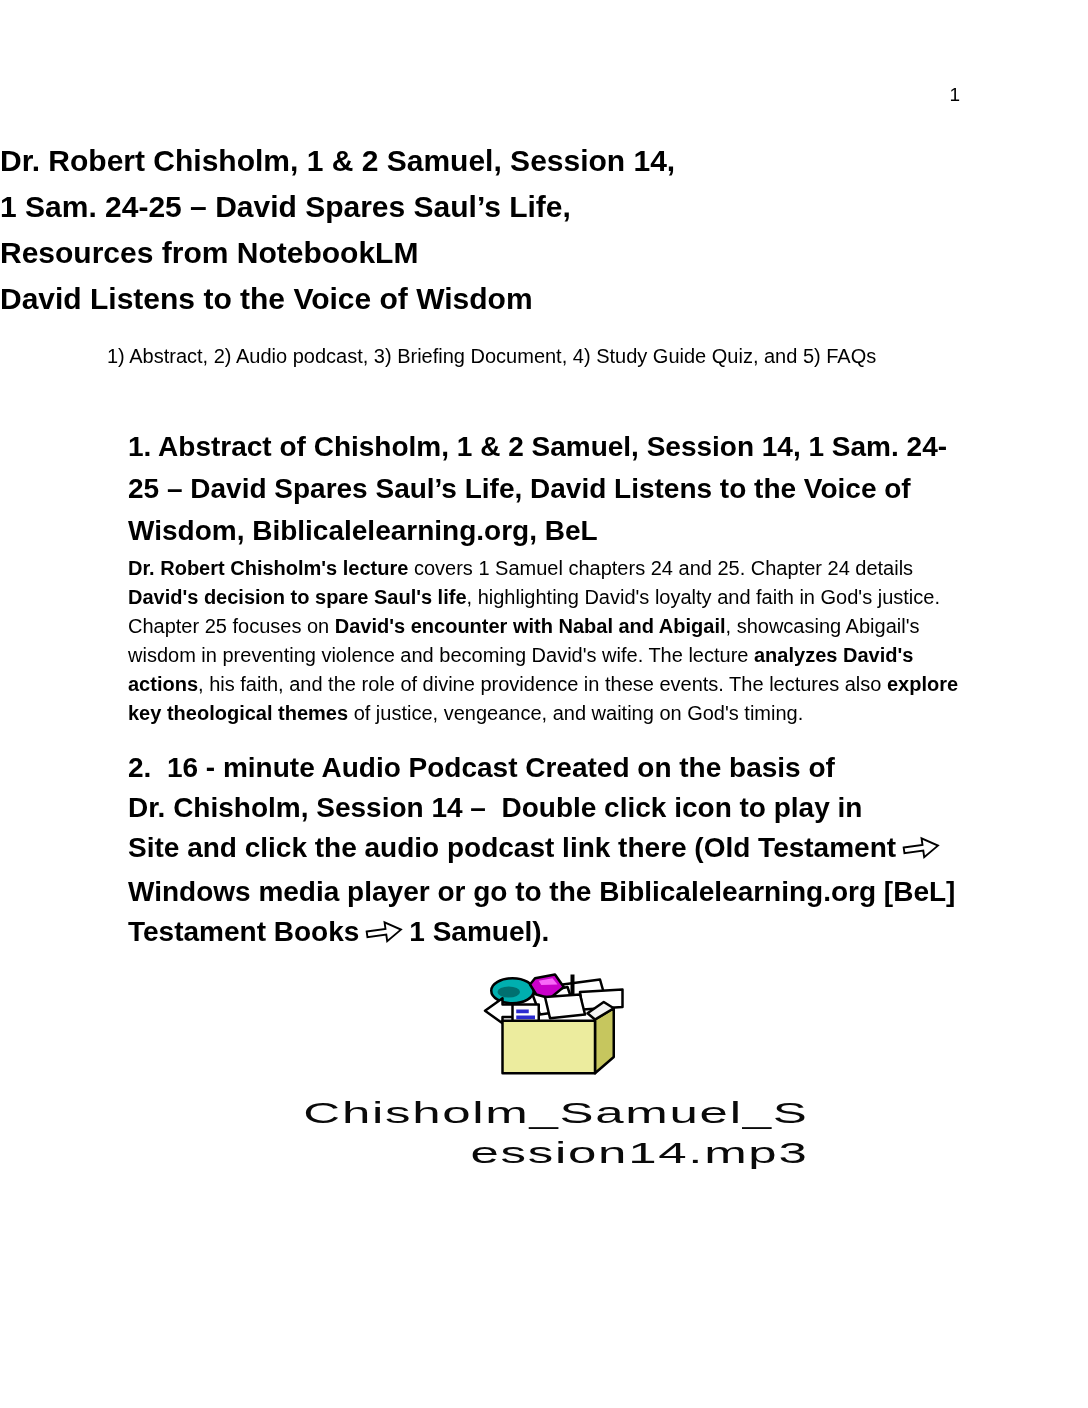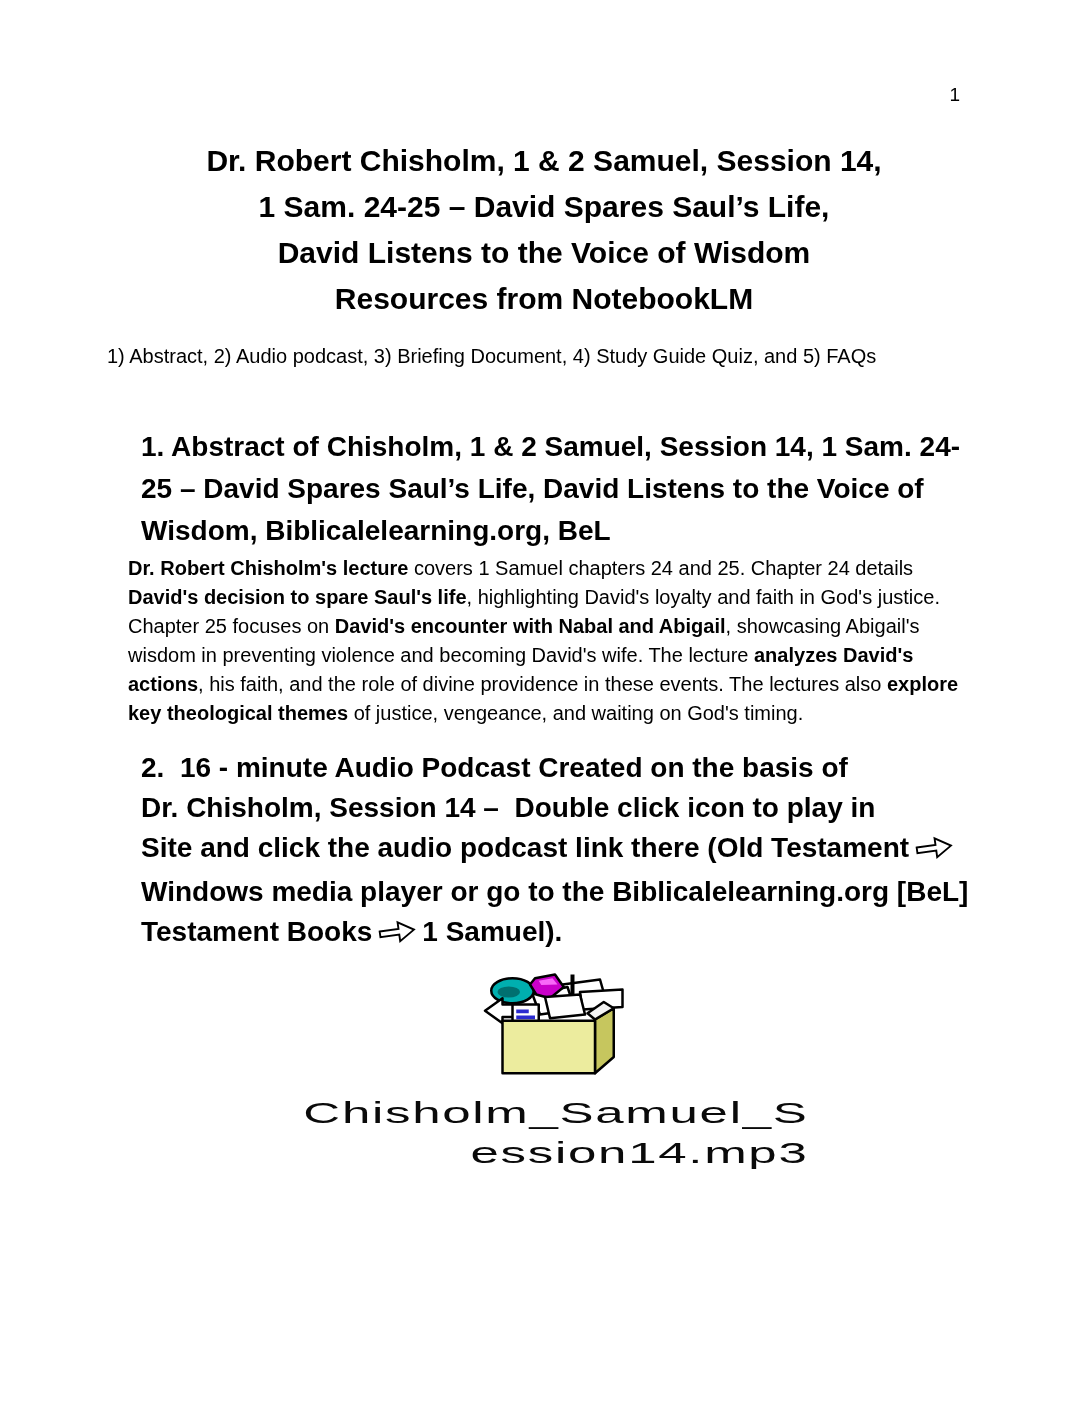--- a/index.html
+++ b/index.html
@@ -1,25 +1,25 @@
 <!DOCTYPE html>
 <html><head>
 <meta charset="utf-8">
 <style>
   html,body { margin:0; padding:0; background:#ffffff; }
   .page {
     position:relative; width:1088px; height:1408px; background:#ffffff;
     color:#000; font-family:"Liberation Sans", sans-serif; overflow:hidden;
   }
   .page-number { position:absolute; top:84px; right:128px; font-size:19px; }
-  .doc-title { margin:138px 0 0 0; text-align:center; font-size:30px; line-height:46px; font-weight:700; }
+  .doc-title { margin:138px 0 0 0; font-size:30px; line-height:46px; font-weight:700; }
   .doc-title .tline { display:block; }
   .intro { margin:20px 130px 0 107px; font-size:20px; line-height:28px; }
   .sec-heading { margin:56px 110px 0 128px; font-size:28px; line-height:42px; font-weight:700; }
-  .sec-heading .hline { display:block; white-space:nowrap;margin-left:13px; }
+  .sec-heading .hline { display:block; white-space:nowrap; }
   .sec-heading.sec2 { margin-top:20px; line-height:40px; }
   .abstract { margin:2px 122px 0 128px; font-size:20px; line-height:29px; width:838px; }
   .abstract .b { font-weight:700; }
   .arrow { display:inline-block; vertical-align:-4px; margin:0 6px; }
   .attachment { margin:16px 0 0 120px; width:510px; text-align:right; }
   .pkg-icon { display:inline-block; width:150px; height:115px; }
   .file-name {
     margin-top:2px; font-size:30px; line-height:40px; letter-spacing:1px;
     transform:scaleX(1.7); transform-origin:50% 0; color:#0a0a0a; font-weight:400;
   }
@@ -27,22 +27,22 @@
 </head>
 <body>
 
 <div class="page">
 
   <div class="page-number">1</div>
 
   <h1 class="doc-title">
       <span class="tline">Dr. Robert Chisholm, 1 &amp; 2 Samuel, Session 14,</span>
       <span class="tline">1 Sam. 24-25 – David Spares Saul’s Life,</span>
+      <span class="tline">Resources from NotebookLM</span>
       <span class="tline">David Listens to the Voice of Wisdom</span>
-      <span class="tline">Resources from NotebookLM</span>
     </h1>
 
   <p class="intro">1) Abstract, 2) Audio podcast, 3) Briefing Document, 4) Study Guide Quiz, and 5) FAQs</p>
 
   <h2 class="sec-heading">
       <span class="hline">1. Abstract of Chisholm, 1 &amp; 2 Samuel, Session 14, 1 Sam. 24-</span>
       <span class="hline">25 – David Spares Saul’s Life, David Listens to the Voice of</span>
       <span class="hline">Wisdom, Biblicalelearning.org, BeL</span>
     </h2>
 

